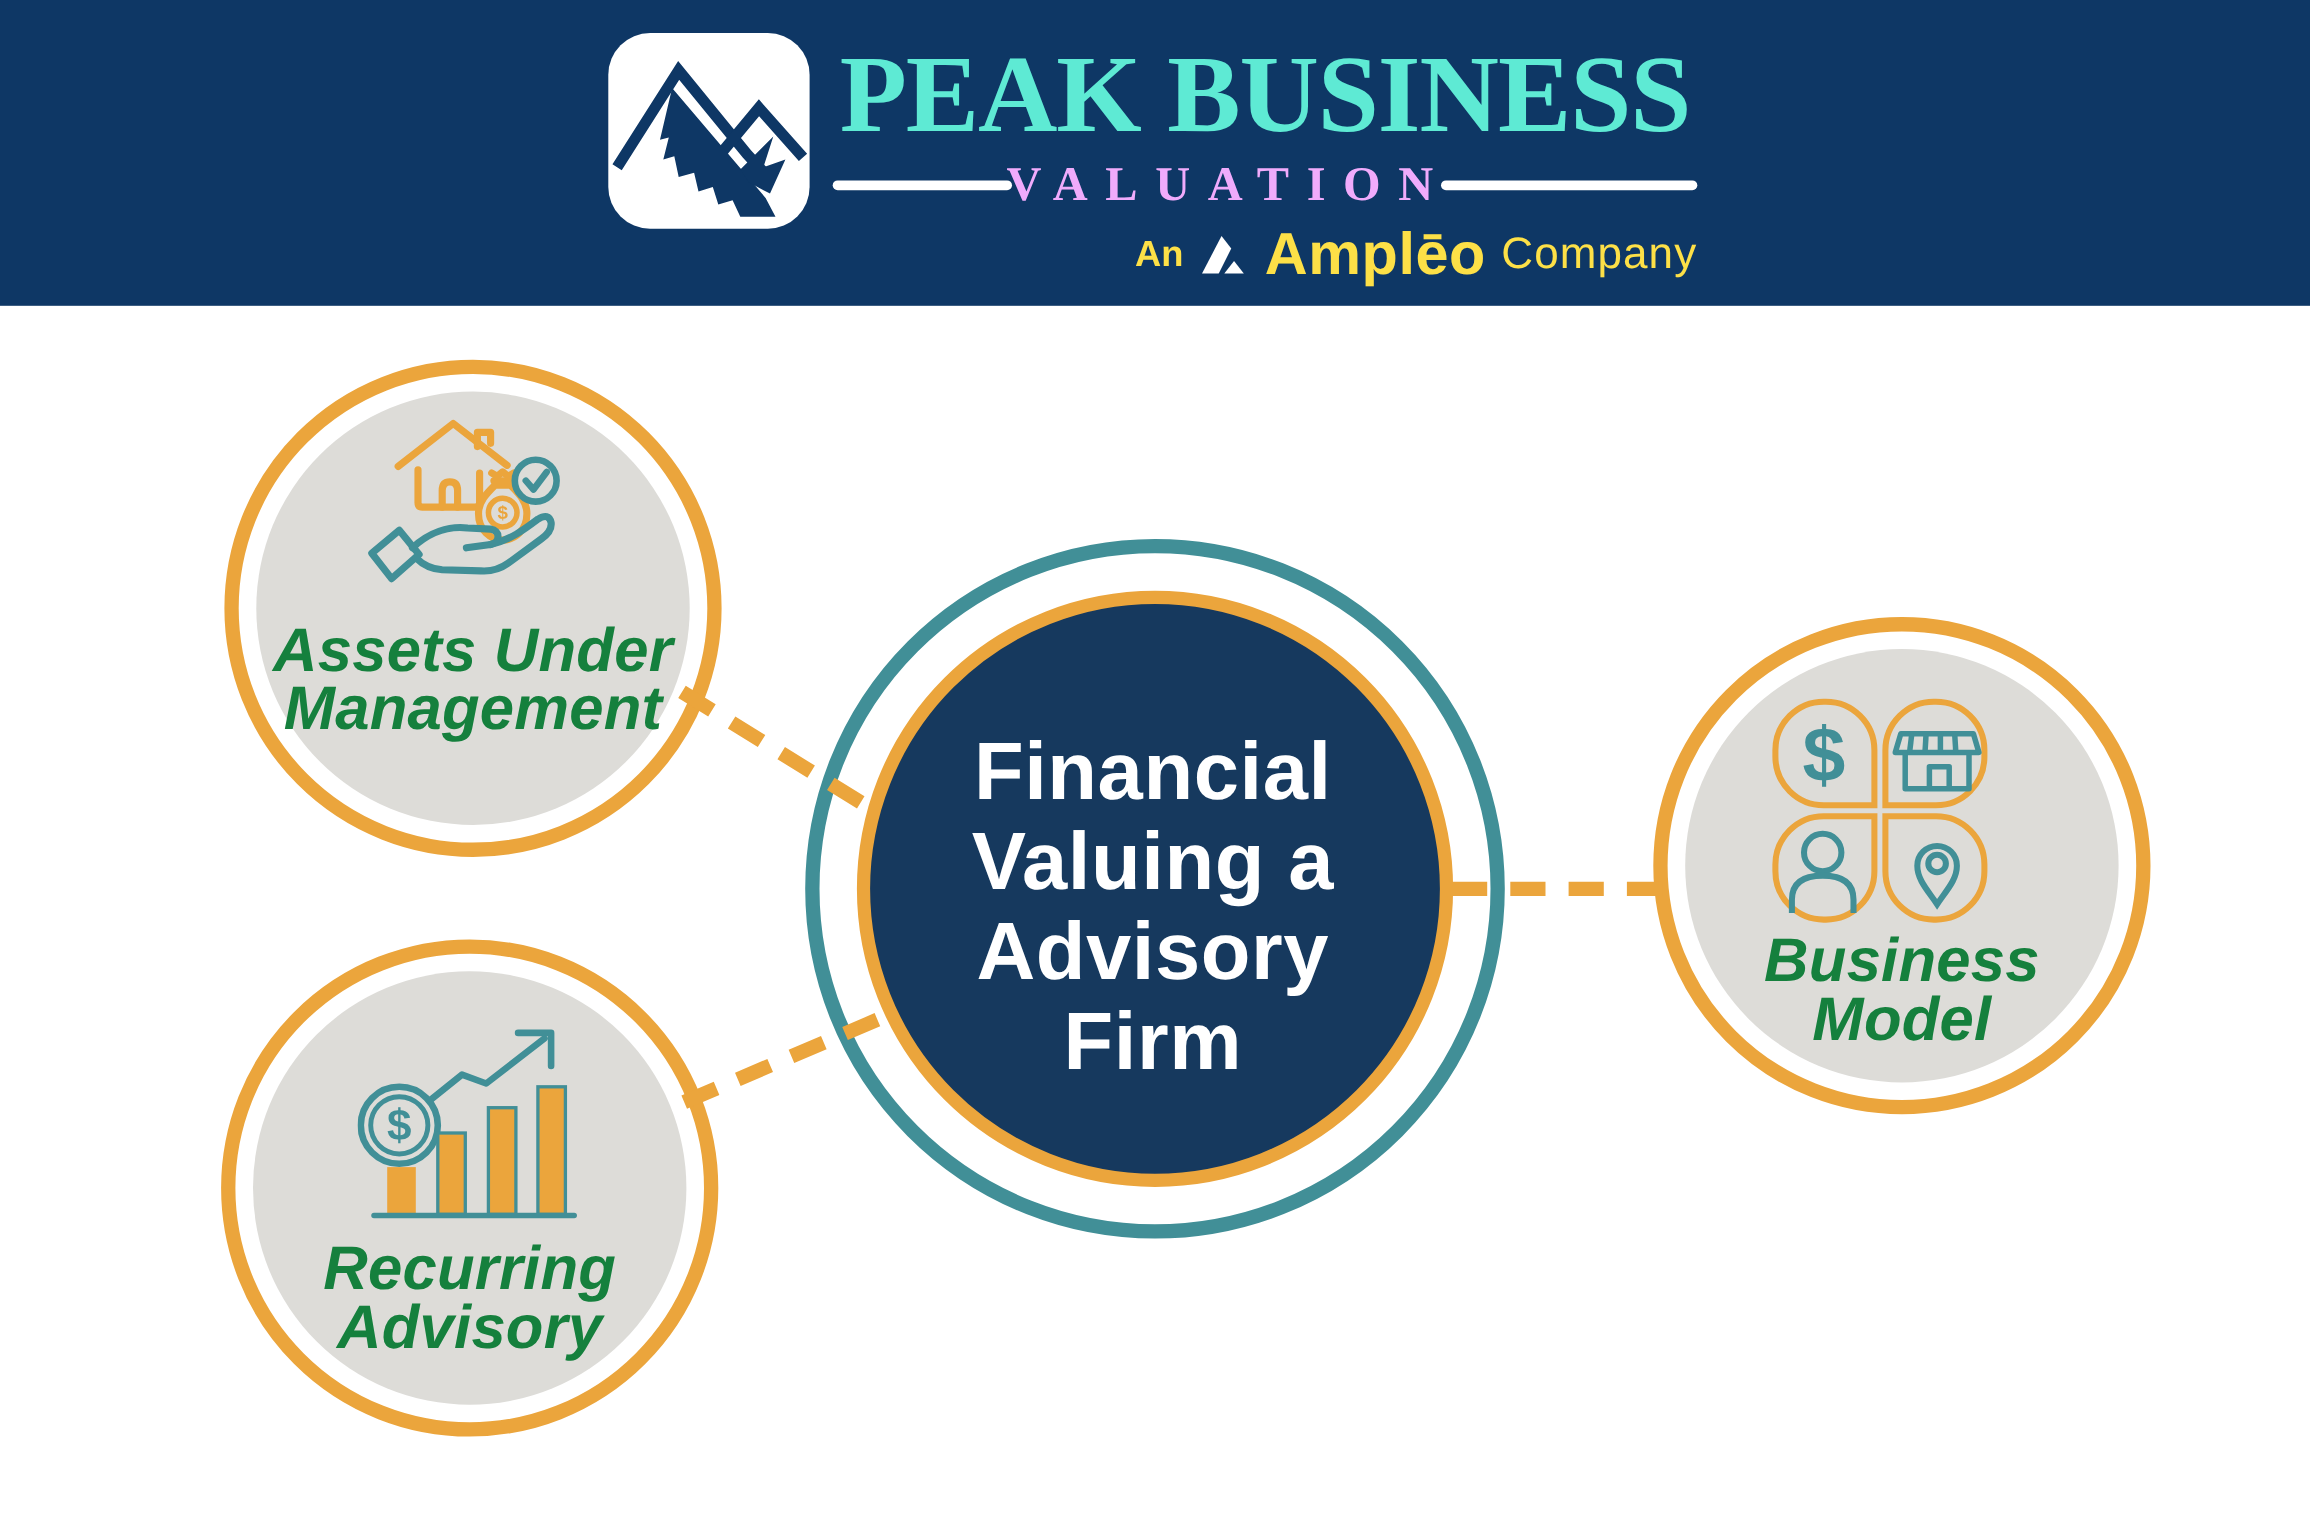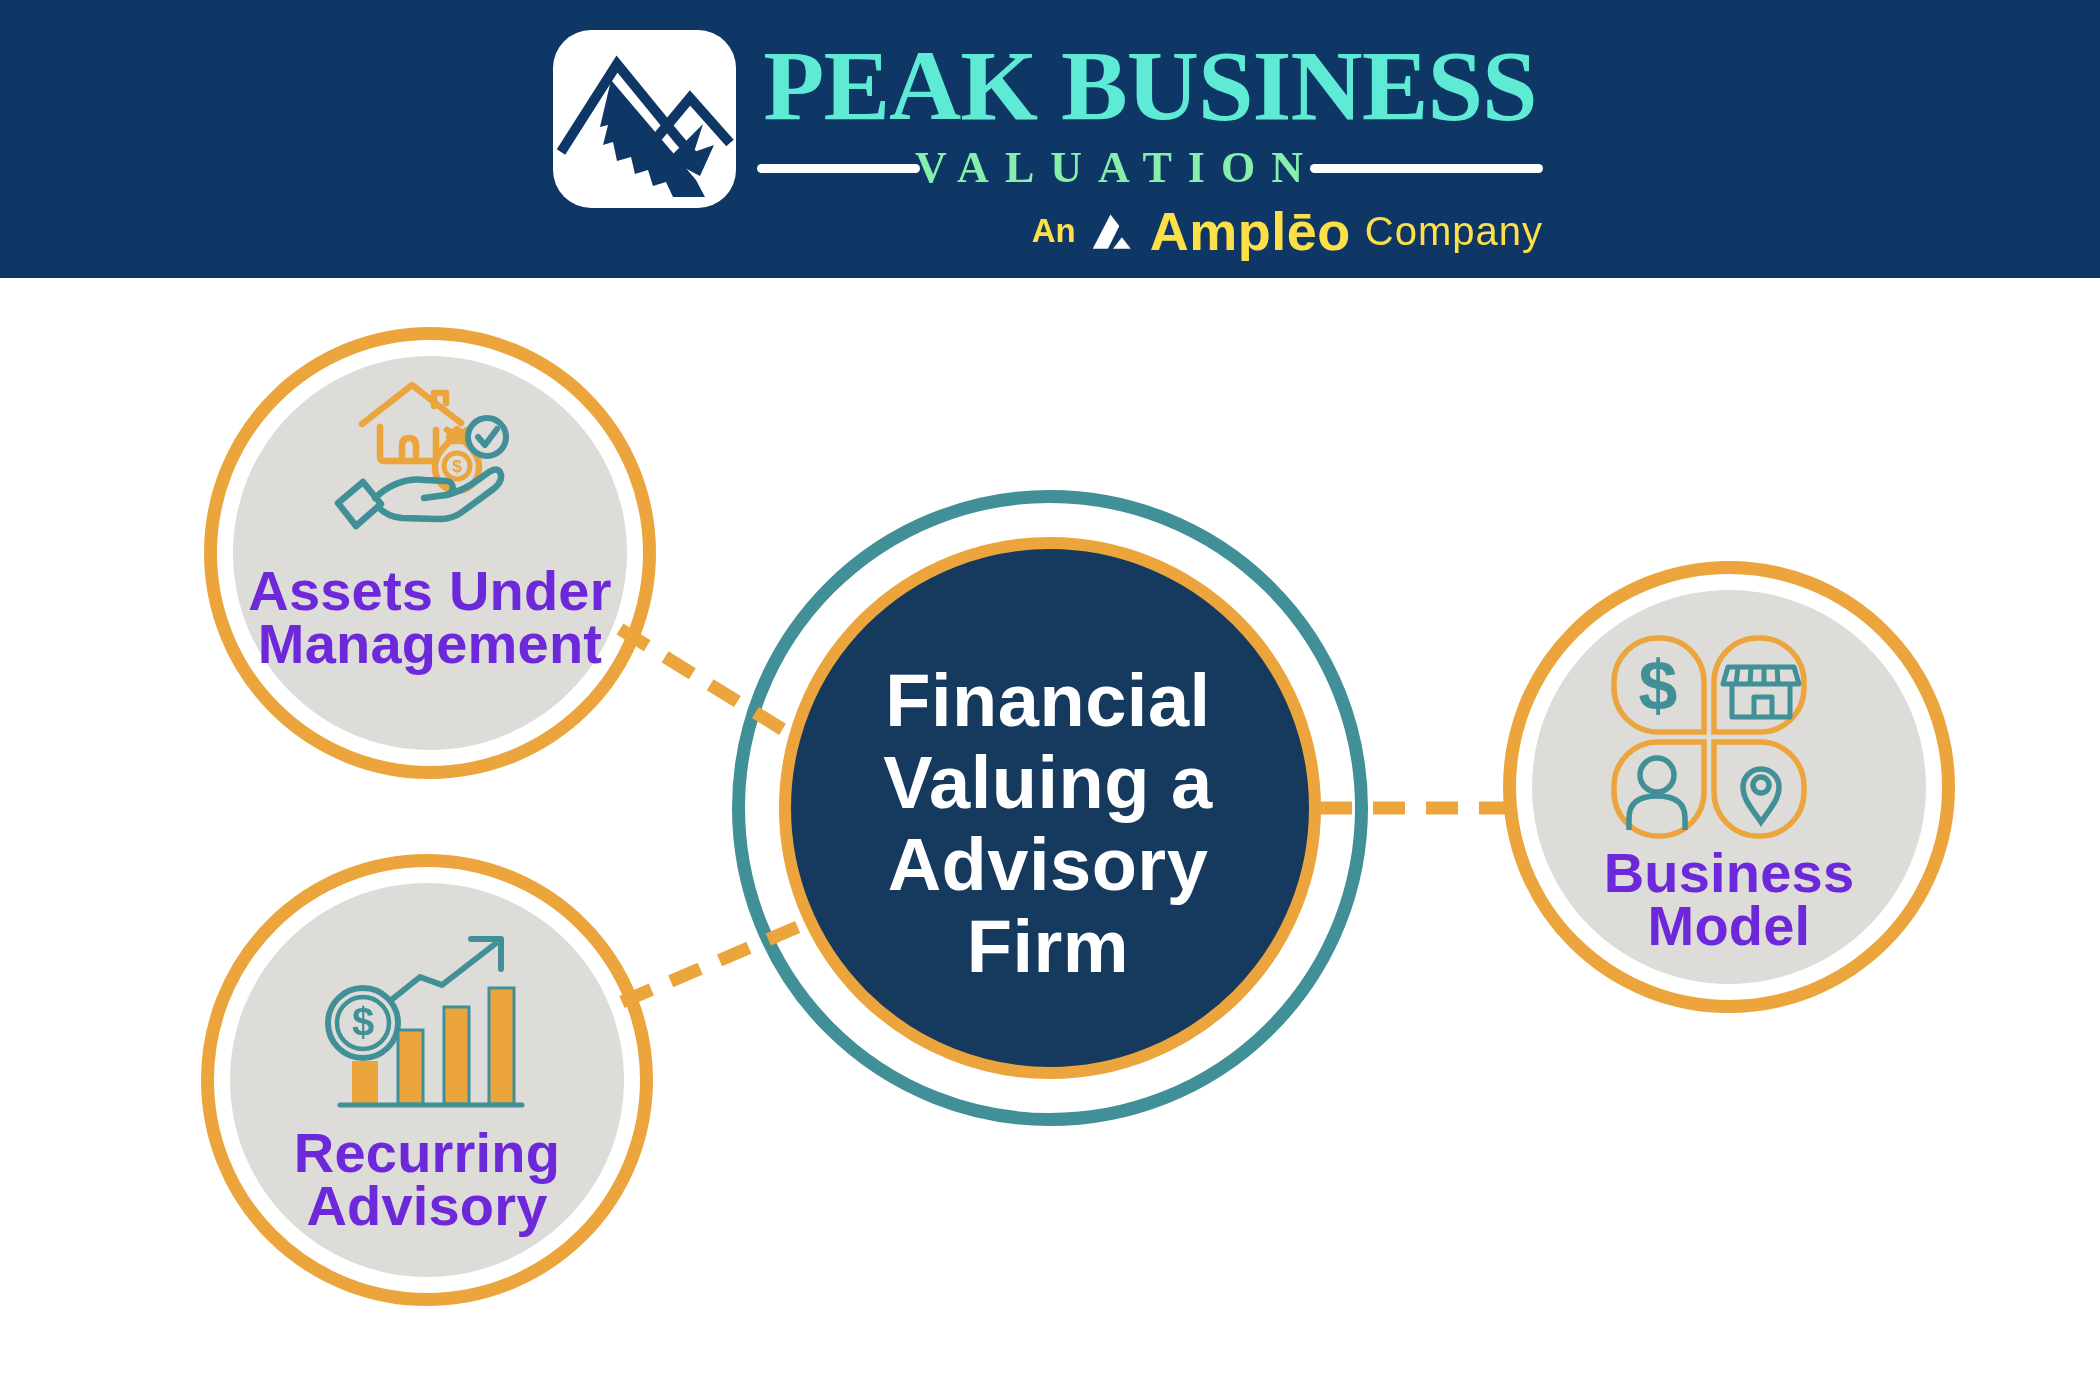--- a/index.html
+++ b/index.html
@@ -11,21 +11,21 @@
   .logo-box{position:absolute;left:553px;top:30px;width:183px;height:178px;background:#ffffff;border-radius:38px;}
   .logo-box svg{position:absolute;left:0;top:0;}
   .brand-title{position:absolute;left:757px;top:36px;width:786px;text-align:center;
                font-family:"Liberation Serif", serif;font-weight:bold;font-size:100px;line-height:100px;
                letter-spacing:-1px;color:#5eead4;white-space:nowrap;}
   .rule{position:absolute;top:164px;height:9px;background:#ffffff;border-radius:4.5px;}
   .rule-left{left:757px;width:163px;}
   .rule-right{left:1310px;width:233px;}
   .brand-subtitle{position:absolute;left:915px;top:146px;width:400px;text-align:center;
                   font-family:"Liberation Serif", serif;font-weight:bold;font-size:44px;line-height:44px;
-                  letter-spacing:16px;color:#86efac;white-space:nowrap;}
+                  letter-spacing:16px;color:#f0abfc;white-space:nowrap;}
   .tagline{position:absolute;right:557px;top:206px;height:50px;display:flex;align-items:center;gap:14px;color:#fde047;}
   .tagline .an{font-size:33px;font-weight:bold;}
   .tagline .brand{font-size:54px;font-weight:bold;letter-spacing:0.5px;}
   .tagline .company{font-size:40px;font-weight:normal;letter-spacing:1px;}
 
   
   .ring{position:absolute;border-radius:50%;box-sizing:border-box;background:transparent;}
   .fill{position:absolute;border-radius:50%;box-sizing:border-box;}
 
   
@@ -37,22 +37,22 @@
   
   .sat-ring{border:13px solid #eba53c;}
   .sat-fill{background:#dddcd8;}
   .aum-ring{left:204px; top:327px; width:452px;height:452px;}
   .aum-fill{left:233px; top:356px; width:394px;height:394px;}
   .rr-ring {left:201px; top:854px; width:452px;height:452px;}
   .rr-fill {left:230px; top:883px; width:394px;height:394px;}
   .bm-ring {left:1503px;top:561px; width:452px;height:452px;}
   .bm-fill {left:1532px;top:590px; width:394px;height:394px;}
 
-  .sat-label{position:absolute;text-align:center;color:#6d28d9;font-weight:bold;
-             font-size:56px;line-height:53px;letter-spacing:0.2px;}
+  .sat-label{position:absolute;text-align:center;color:#15803d;font-weight:bold;
+             font-size:56px;line-height:53px;letter-spacing:0.2px;font-style:italic;}
   .aum-label{left:180px;top:564px;width:500px;}
   .rr-label {left:177px;top:1126px;width:500px;}
   .bm-label {left:1479px;top:846px;width:500px;}
 
   .icon{position:absolute;}
   .connectors{position:absolute;left:0;top:0;pointer-events:none;}
 </style>
 </head>
 <body>
 

